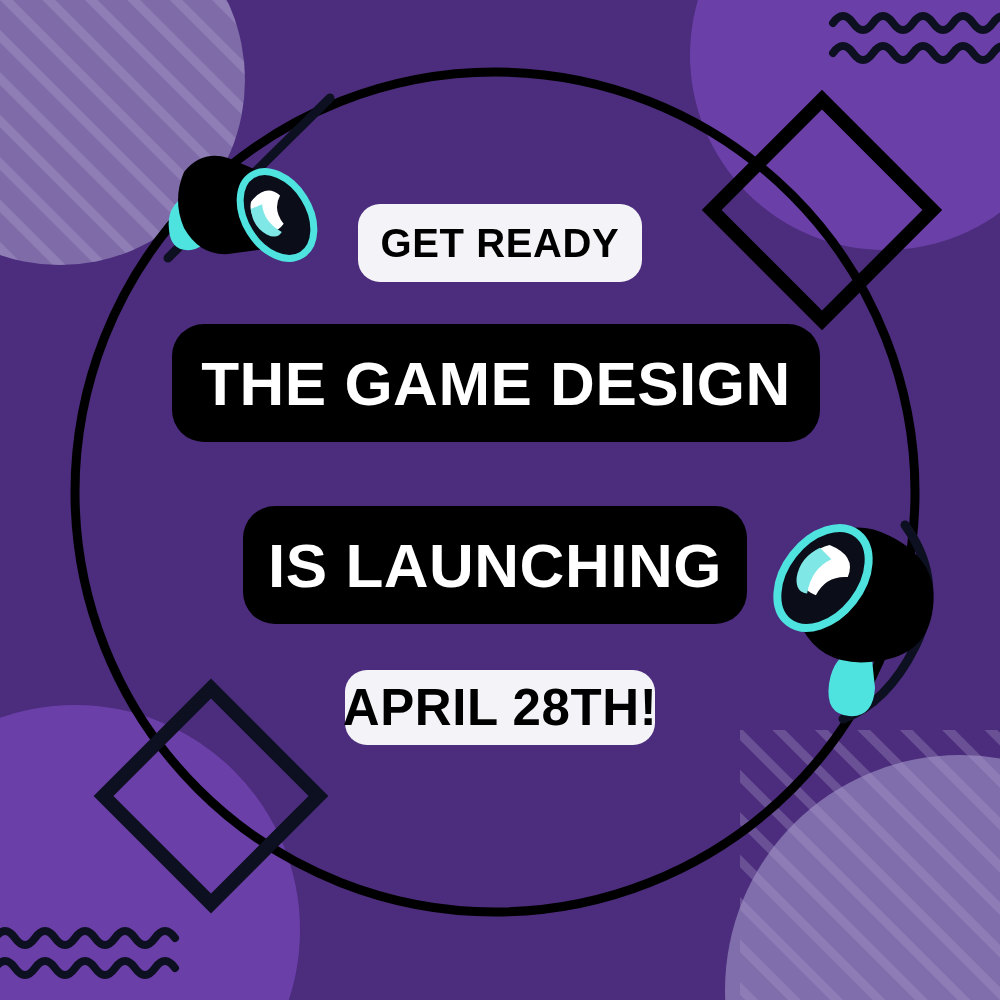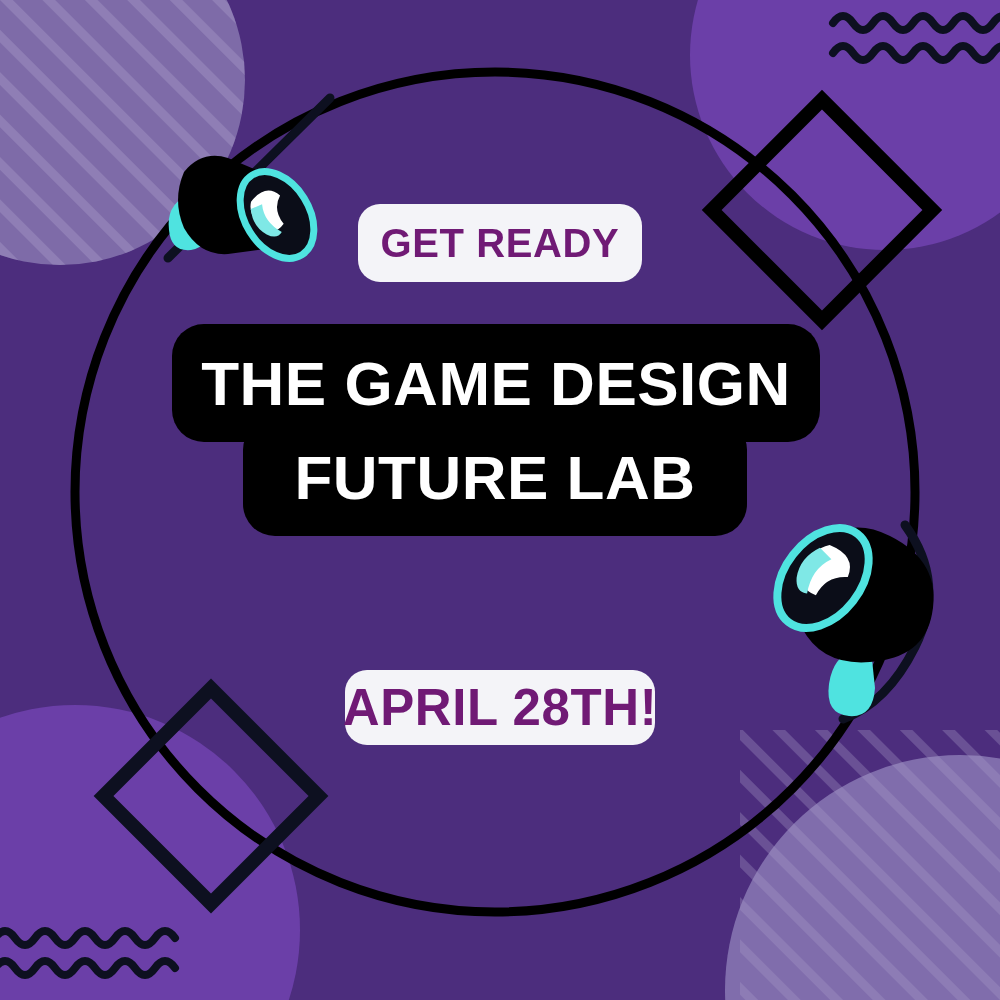--- a/index.html
+++ b/index.html
@@ -24,21 +24,21 @@
   .content {
     position: absolute;
     inset: 0;
     z-index: 50;
   }
 
   
   .badge {
     position: absolute;
     background: #f4f4f8;
-    color: #701a75;
+    color: #000000;
     border-radius: 22px;
     display: flex;
     align-items: center;
     justify-content: center;
     font-weight: 700;
     letter-spacing: 0.6px;
     white-space: nowrap;
   }
   #badge-top {
     left: 358px;
@@ -185,19 +185,19 @@
       </g>
     </g>
   </svg>
 
   <div class="content">
 
     <div class="badge" id="badge-top">GET READY</div>
 
     <div class="headline">
       <div class="hl-line" id="hl-line-1">THE GAME DESIGN</div>
-      <div class="hl-line" id="hl-line-2">FUTURE LAB</div>
+      <div class="hl-line" id="hl-line-3">IS LAUNCHING</div>
     </div>
 
     <div class="badge" id="badge-date">APRIL 28TH!</div>
 
   </div>
 </div>
 
 </body></html>

